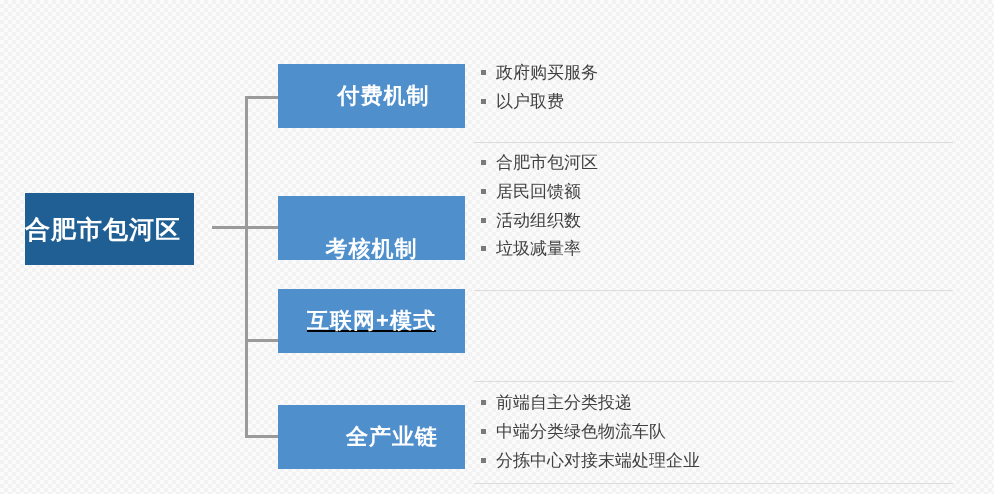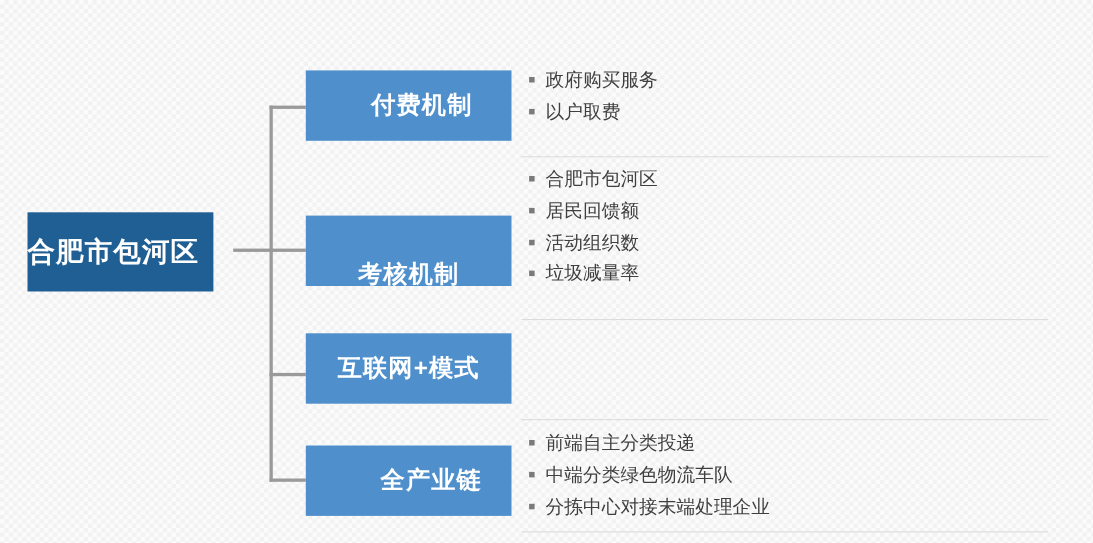--- a/index.html
+++ b/index.html
@@ -62,21 +62,21 @@
   .branch-node .node-label {
     color: #ffffff;
     font-size: 22px;
     font-weight: bold;
     letter-spacing: 1px;
     line-height: 1;
     white-space: nowrap;
   }
   .branch-node.b0 { top: 64px; padding-left: 24px; }
   .branch-node.b1 { top: 196px; align-items: flex-end; }
-  .branch-node.b2 { top: 303px; }
+  .branch-node.b2 { top: 289px; text-decoration: underline; }
   .branch-node.b3 { top: 405px; padding-left: 41px; }
 
   
   .connector {
     position: absolute;
     background: #9a9a9a;
   }
   
   .conn-root {
     left: 212px;

